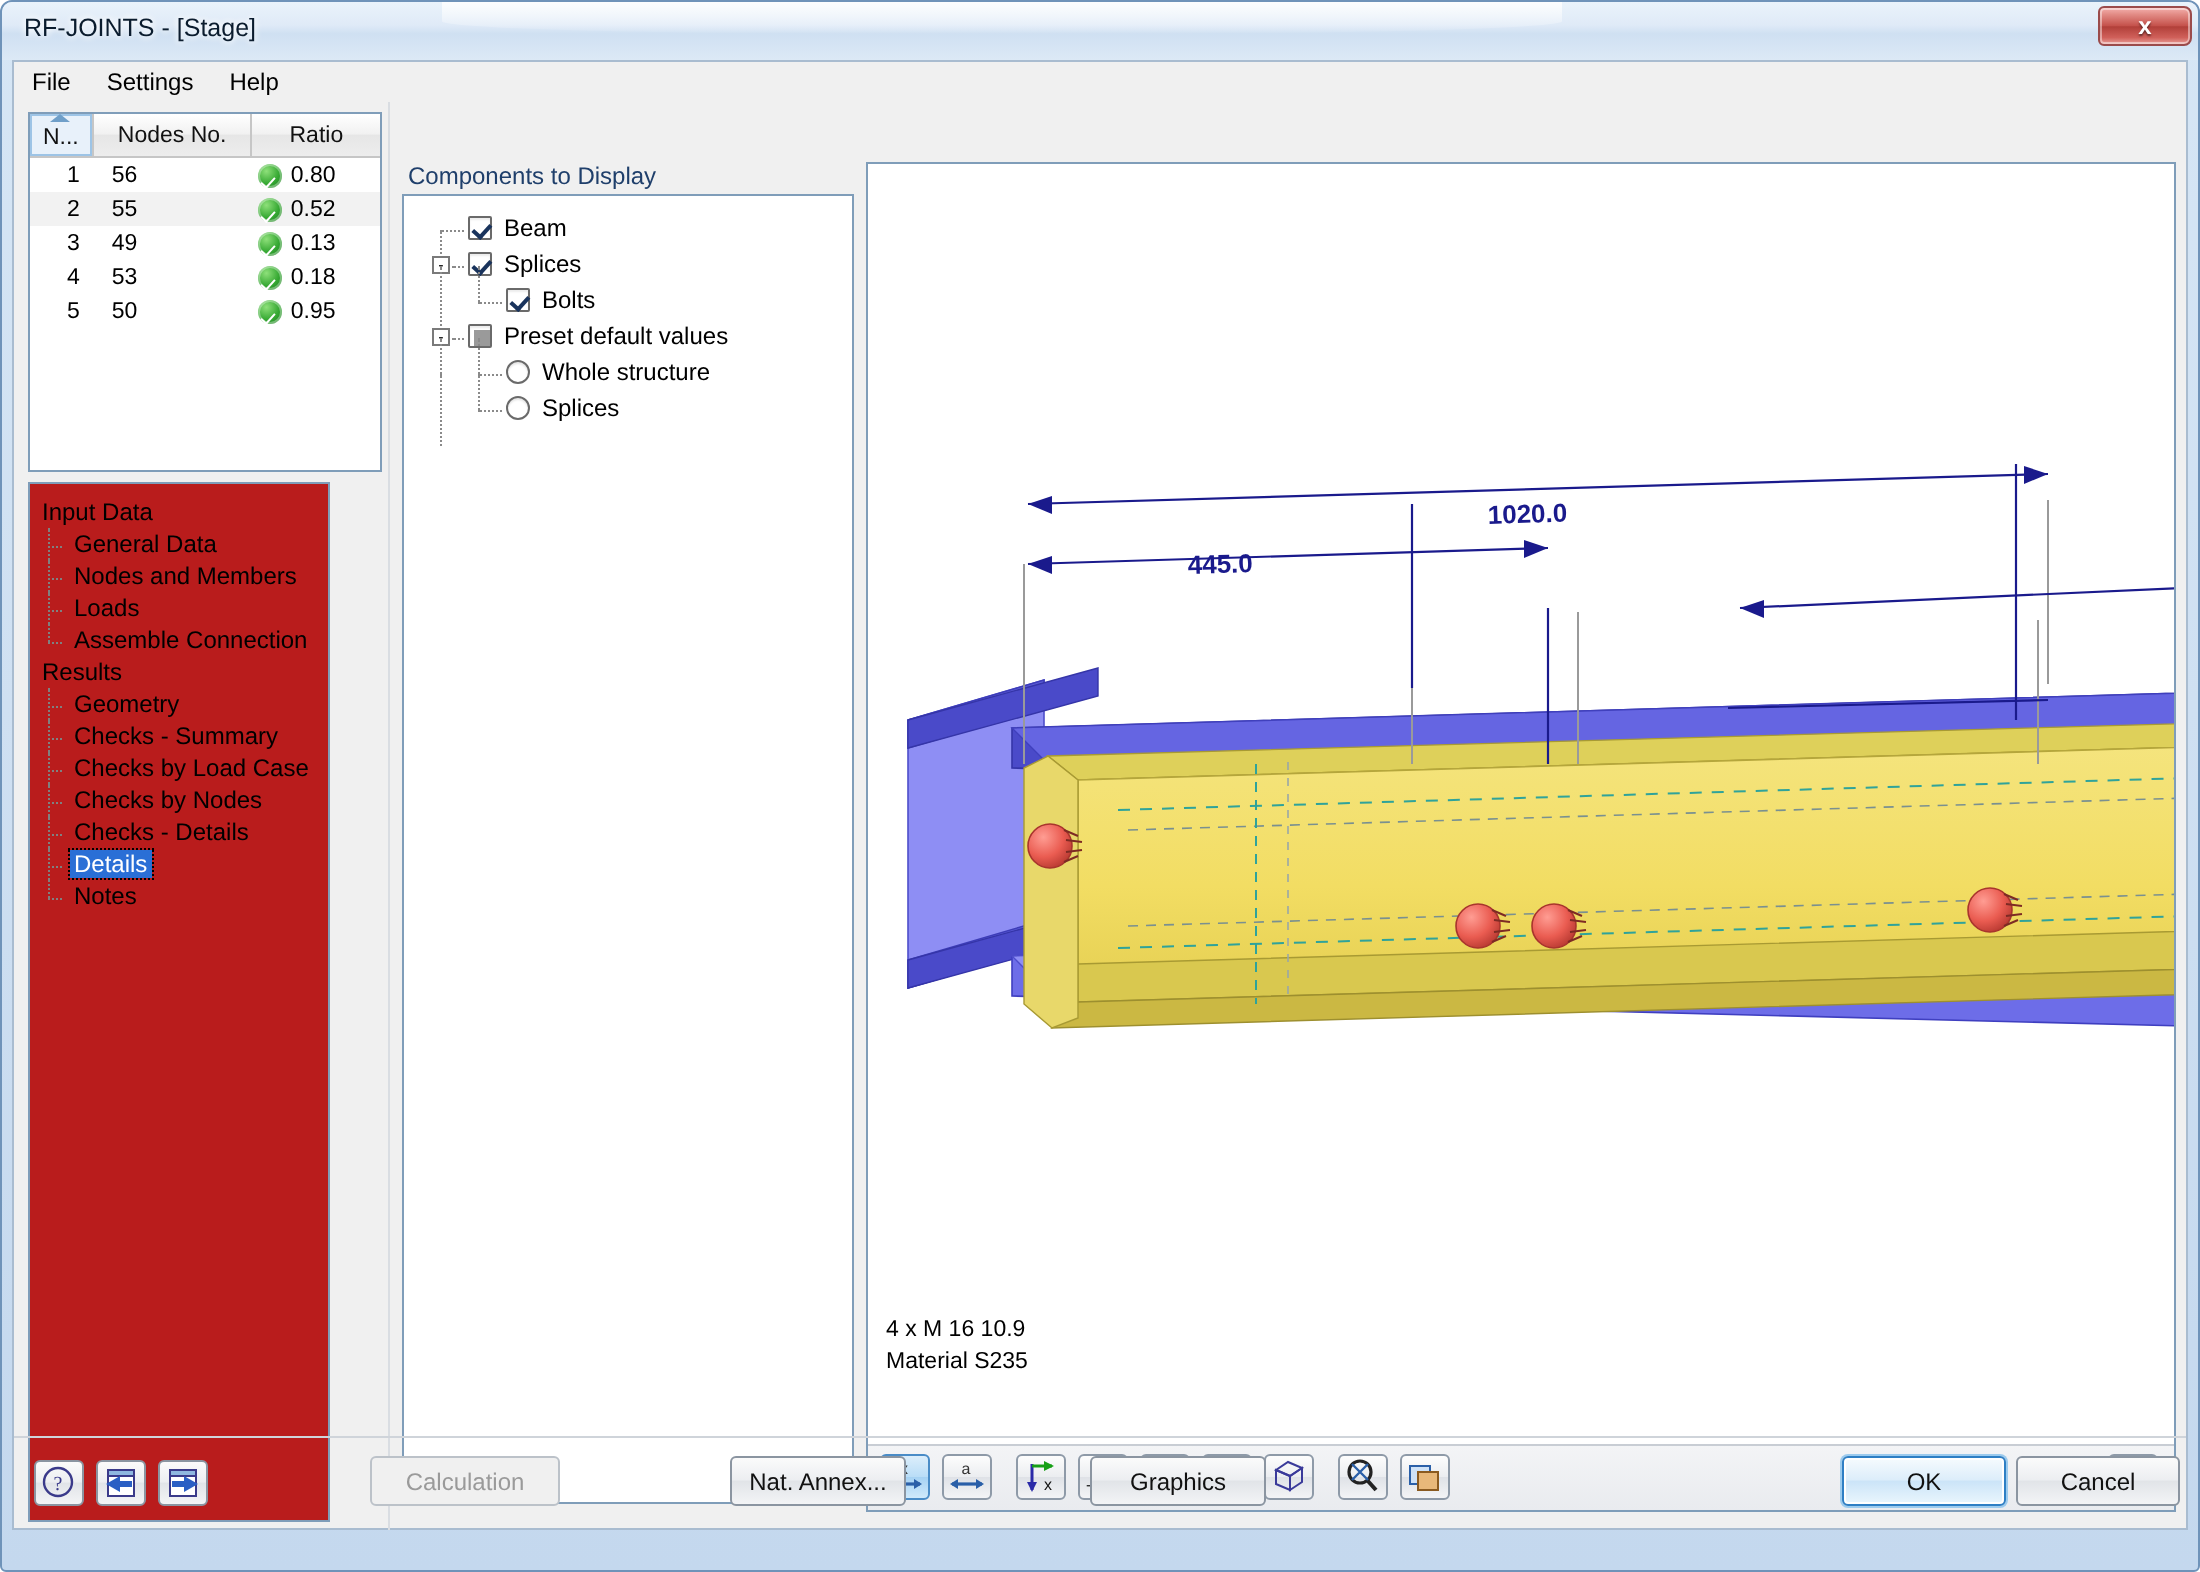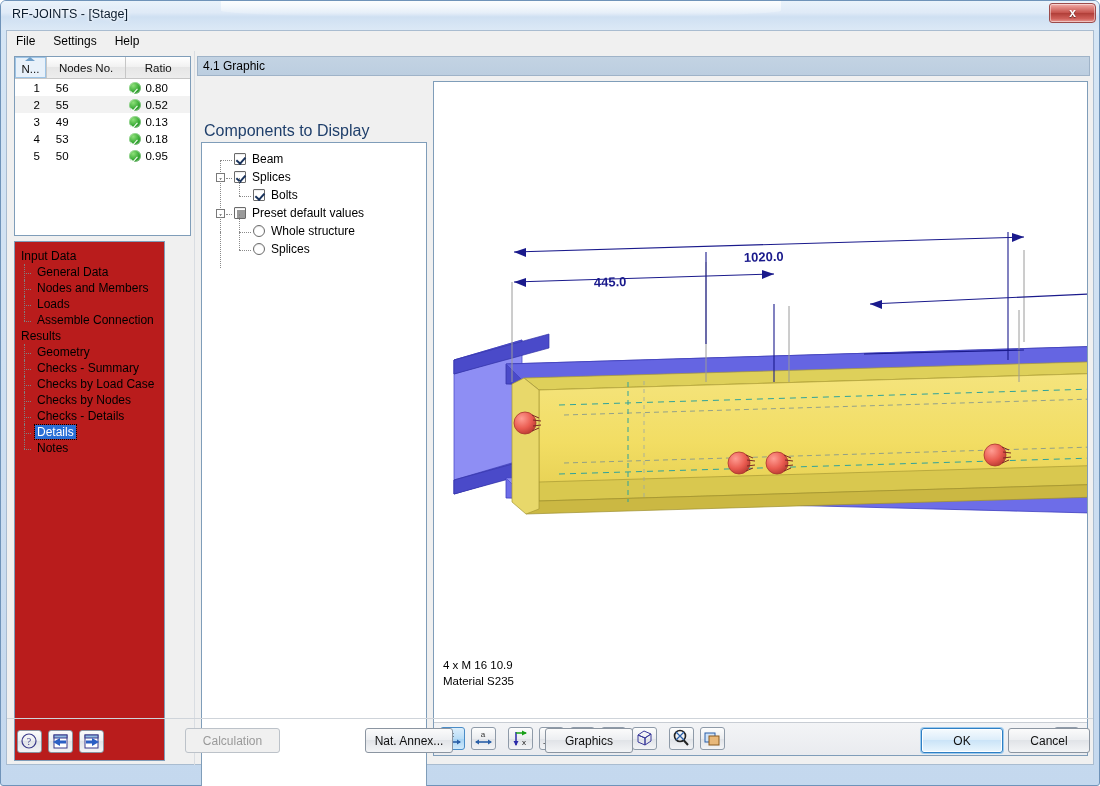--- a/index.html
+++ b/index.html
@@ -166,21 +166,21 @@
     font-size: 12px; color:#000;
     padding: 2px 0 0 5px;
   }
 
   
   .comp-panel {
     position: absolute; left: 194px; top: 30px;
     width: 226px; height: 675px;
   }
   .comp-label {
-    font-size: 16px; color:#1f3f6b; padding-left:3px; padding-bottom:2px;margin-top:41px;
+    font-size: 12px; color:#1f3f6b; padding-left:3px; padding-bottom:2px;
   }
   .comp-box {
     width: 226px; height: 655px;
     background:#fff; border:1px solid #7f9db9;
     padding: 8px 0 0 6px;
   }
   .tnode { position: relative; height: 18px; font-size: 12px; color:#000; white-space: nowrap; }
   .tnode .txt { position:absolute; top:1px; }
   .cbox {
     position:absolute; width:12px; height:12px; top:2px;
@@ -351,21 +351,20 @@
       <div class="nav-group">Results</div>
       <div class="nav-leaf"><span class="lbl">Geometry</span></div>
       <div class="nav-leaf"><span class="lbl">Checks - Summary</span></div>
       <div class="nav-leaf"><span class="lbl">Checks by Load Case</span></div>
       <div class="nav-leaf"><span class="lbl">Checks by Nodes</span></div>
       <div class="nav-leaf"><span class="lbl">Checks - Details</span></div>
       <div class="nav-leaf sel"><span class="lbl">Details</span></div>
       <div class="nav-leaf last"><span class="lbl">Notes</span></div>
     </div>
 
-    <div class="tabhead">4.1 Graphic</div>
 
     <div class="comp-panel">
       <div class="comp-label">Components to Display</div>
       <div class="comp-box">
 
         <div class="tnode">
           <div class="tline-h" style="left:12px;top:9px;width:12px;"></div>
           <div class="cbox checked" style="left:26px;"></div>
           <span class="txt" style="left:44px;">Beam</span>
         </div>

